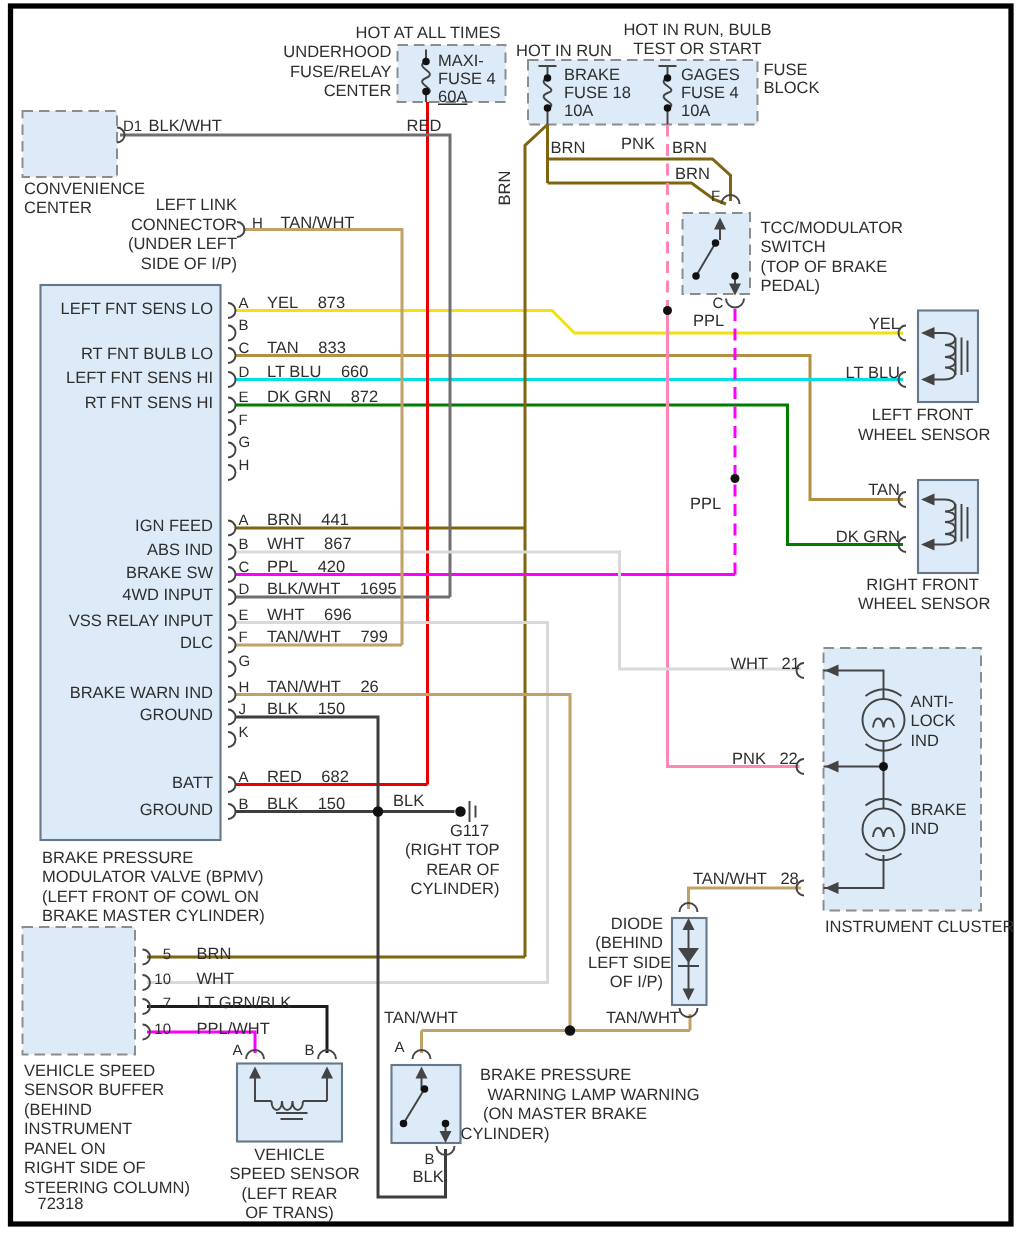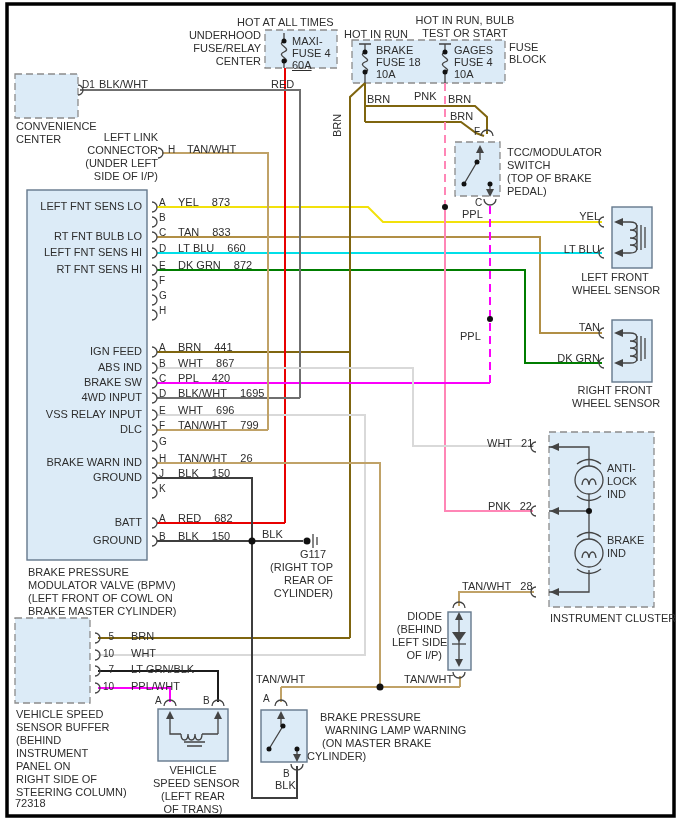--- a/index.html
+++ b/index.html
@@ -377,21 +377,21 @@
   <div class="t" style="left:131px;top:647px">WHT</div>
   <div class="t" style="left:131px;top:663px">LT GRN/BLK</div>
   <div class="t" style="left:131px;top:680px">PPL/WHT</div>
   <div class="t" style="left:16px;top:708px">VEHICLE SPEED</div>
   <div class="t" style="left:16px;top:721px">SENSOR BUFFER</div>
   <div class="t" style="left:16px;top:734px">(BEHIND</div>
   <div class="t" style="left:16px;top:747px">INSTRUMENT</div>
   <div class="t" style="left:16px;top:760px">PANEL ON</div>
   <div class="t" style="left:16px;top:773px">RIGHT SIDE OF</div>
   <div class="t" style="left:16px;top:786px">STEERING COLUMN)</div>
-  <div class="t" style="left:15px;top:797px">72318</div>
+  <div class="t" style="left:25px;top:797px">72318</div>
 
   <div class="t pin" style="left:155px;top:694px">A</div>
   <div class="t pin" style="left:203px;top:694px">B</div>
   <div class="t c" style="left:153px;top:764px;width:80px">VEHICLE</div>
   <div class="t c" style="left:153px;top:777px;width:80px">SPEED SENSOR</div>
   <div class="t c" style="left:153px;top:790px;width:80px">(LEFT REAR</div>
   <div class="t c" style="left:153px;top:803px;width:80px">OF TRANS)</div>
 
   <div class="t pin" style="left:263px;top:692px">A</div>
   <div class="t pin" style="left:283px;top:767px">B</div>

